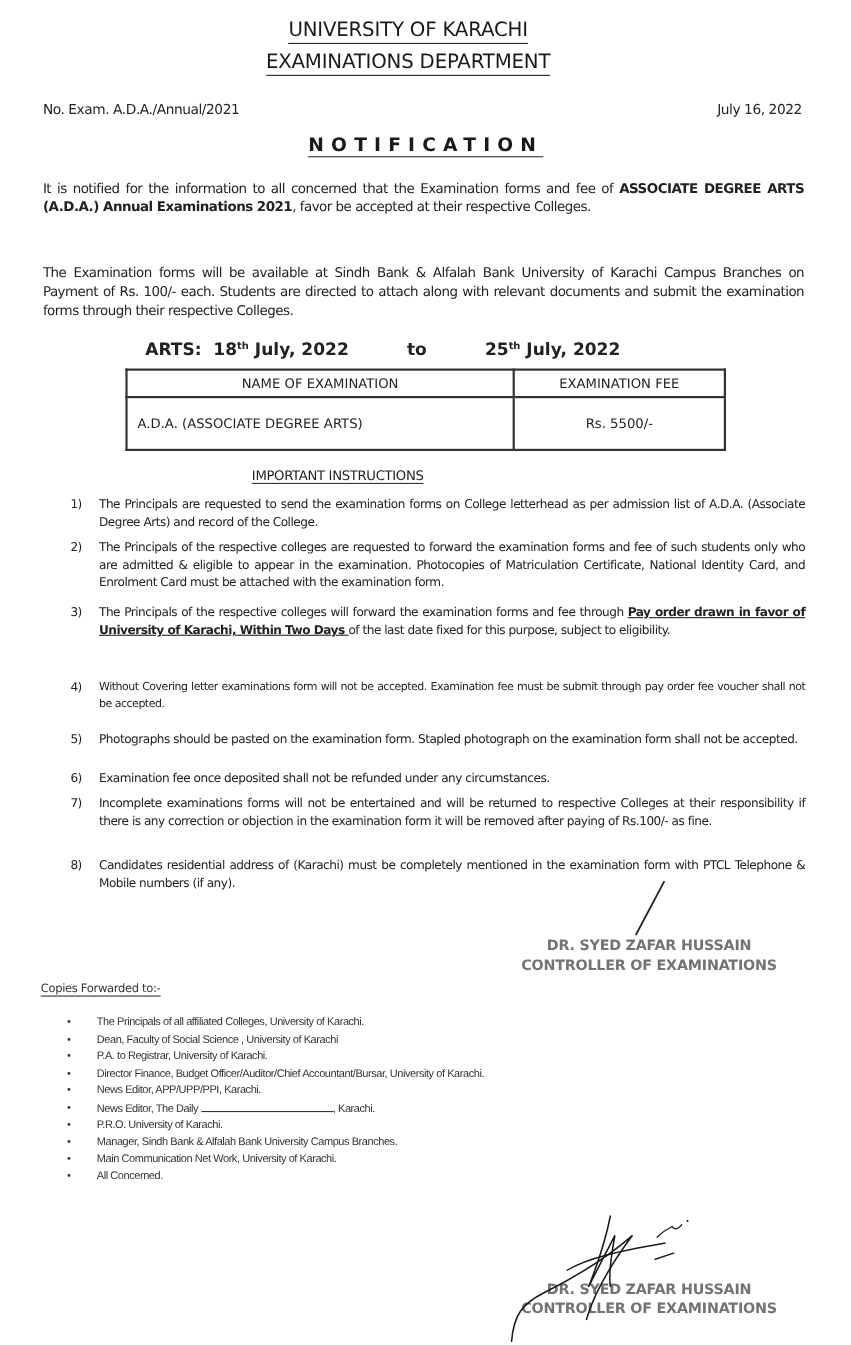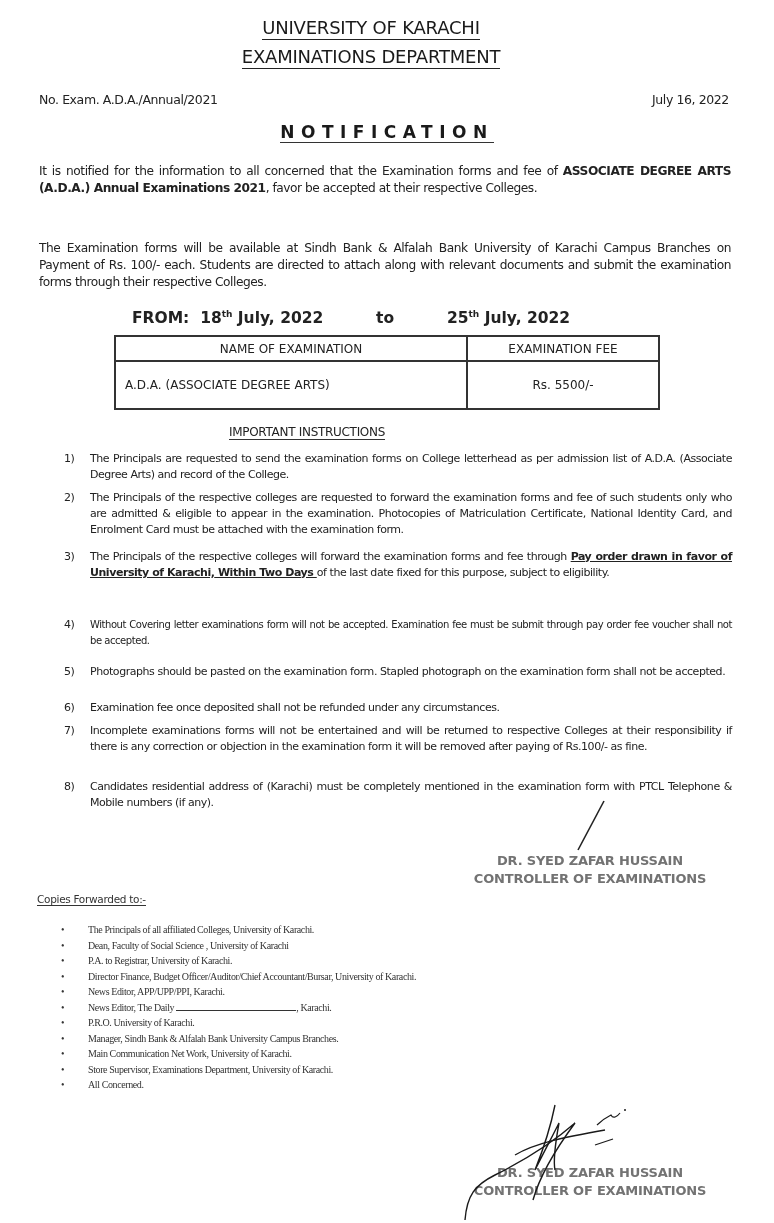--- a/index.html
+++ b/index.html
@@ -45,21 +45,21 @@
   .item .num { position: absolute; left: 0; top: 0; }
   .item .txt { margin-left: 26px; text-align: justify; display: block; }
   .item.small { font-size: 10px; }
   .ul { text-decoration: underline; font-weight: bold; }
   .sig-name {
     font-family: "DejaVu Sans", sans-serif; font-weight: bold; font-size: 13px; color: #737373;
     text-align: center; letter-spacing: -0.2px; line-height: 18px;
   }
   .copies-title { left: 37px; top: 893px; font-family: "DejaVu Sans", sans-serif; font-size: 10.5px; color: #333; letter-spacing: -0.3px; }
   .copies-title span { border-bottom: 1px solid #333; }
-  .copies { left: 55px; top: 922px; margin: 0; padding: 0; list-style: none; font-family: Liberation Serif, serif; font-size: 10px; color: #333; letter-spacing: -0.4px; }
+  .copies { left: 55px; top: 922px; margin: 0; padding: 0; list-style: none; font-family: Liberation Sans, sans-serif; font-size: 10px; color: #333; letter-spacing: -0.4px; }
   .copies li { height: 15.5px; line-height: 15.5px; position: relative; padding-left: 33px; }
   .copies li::before { content: "•"; position: absolute; left: 6px; top: 0; }
   .blank { display: inline-block; width: 120px; border-bottom: 1px solid #333; height: 10px; vertical-align: baseline; }
 </style>
 </head>
 <body>
 
 <div class="abs hdr" style="top:17px;"><span>UNIVERSITY OF KARACHI</span></div>
 <div class="abs hdr" style="top:46px;"><span>EXAMINATIONS DEPARTMENT</span></div>
 
@@ -67,21 +67,21 @@
 <div class="abs ref" style="left:652px; top:92px;">July 16, 2022</div>
 
 <div class="abs notif" style="top:122px;"><span>NOTIFICATION</span></div>
 
 <div class="abs para" style="top:163px;">
   <span>It is notified for the information to all concerned that the Examination forms and fee of </span><span class="bold">ASSOCIATE DEGREE ARTS (A.D.A.) Annual Examinations 2021</span><span>, favor be accepted at their respective Colleges.</span>
 </div>
 <div class="abs para" style="top:240px;">The Examination forms will be available at Sindh Bank &amp; Alfalah Bank University of Karachi Campus Branches on Payment of Rs. 100/- each.  Students are directed to attach along with relevant documents and submit the examination forms through their respective Colleges.</div>
 
 <div class="abs dates">
-  <span>FROM:</span>&nbsp;
+  <span>ARTS:</span>&nbsp;
   <span><span>18</span><sup>th</sup> <span>July, 2022</span></span>
   <span style="display:inline-block; width:42px;"></span>
   <span>to</span>
   <span style="display:inline-block; width:42px;"></span>
   <span><span>25</span><sup>th</sup> <span>July, 2022</span></span>
 </div>
 
 <table class="abs tbl">
   <thead>
     <tr>
@@ -144,21 +144,20 @@
 <ul class="abs copies">
   <li>The Principals of all affiliated Colleges, University of Karachi.</li>
   <li>Dean, Faculty of Social Science , University of Karachi</li>
   <li>P.A. to Registrar, University of Karachi.</li>
   <li>Director Finance, Budget Officer/Auditor/Chief Accountant/Bursar, University of Karachi.</li>
   <li>News Editor, APP/UPP/PPI, Karachi.</li>
   <li><span>News Editor, The Daily </span><span class="blank"></span><span>, Karachi.</span></li>
   <li>P.R.O. University of Karachi.</li>
   <li>Manager, Sindh Bank &amp; Alfalah Bank University Campus Branches.</li>
   <li>Main Communication Net Work, University of Karachi.</li>
-  <li>Store Supervisor, Examinations Department, University of Karachi.</li>
   <li>All Concerned.</li>
 </ul>
 
 <div class="abs sig-name" style="left:440px; width:300px; top:1164px;">
   <div>DR. SYED ZAFAR HUSSAIN</div>
   <div>CONTROLLER OF EXAMINATIONS</div>
 </div>
 <svg class="abs" style="left:455px; top:1095px;" width="200" height="128">
   <path d="M10 125 C 12 100, 20 90, 40 80 C 70 65, 95 50, 120 28 C 100 55, 85 80, 78 105" stroke="#1a1a1a" stroke-width="1.4" fill="none"></path>
   <path d="M100 10 C 95 35, 88 55, 80 75 C 90 55, 98 40, 104 28 C 100 50, 98 65, 100 75" stroke="#1a1a1a" stroke-width="1.4" fill="none"></path>

